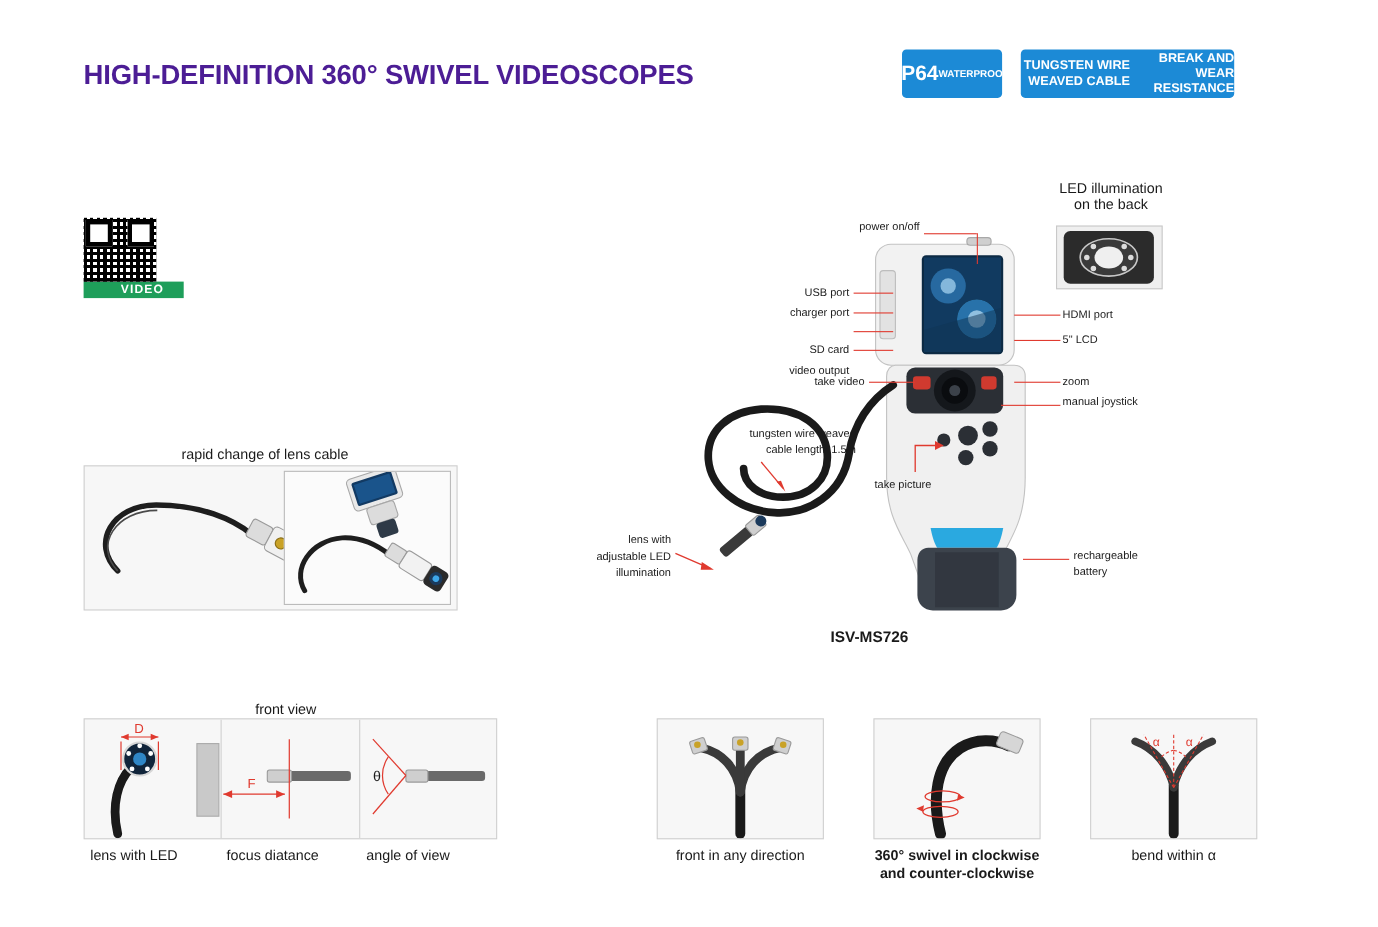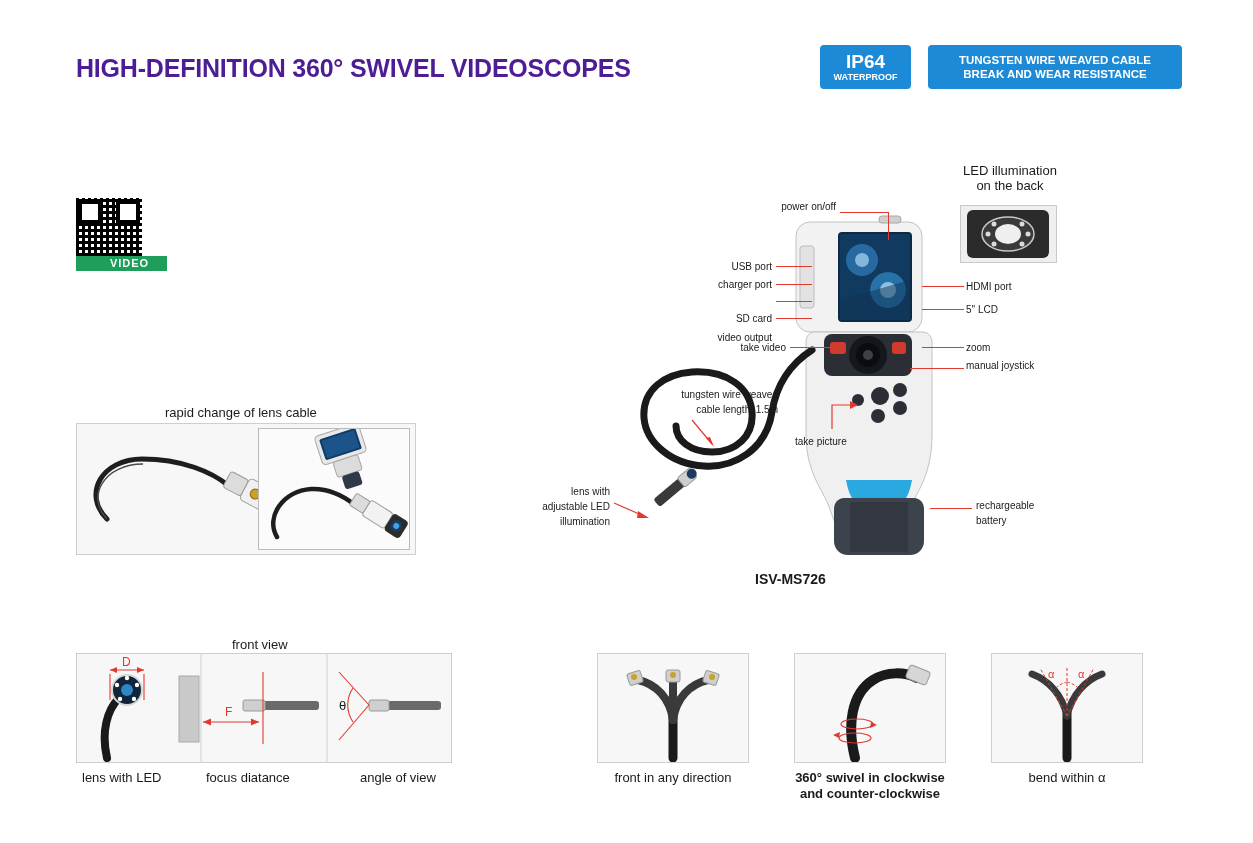--- a/index.html
+++ b/index.html
@@ -30,37 +30,37 @@
   #badge-ip64 {
     left: 820px;
     top: 45px;
     width: 91px;
     height: 44px;
     background: #1c8ad6;
     border-radius: 4px;
     color: #fff;
     text-align: center;
     display: flex;
-    flex-direction: column;
+    flex-direction: row;
     justify-content: center;
     align-items: center;
   }
   #badge-ip64 .b1 { font-size: 19px; font-weight: bold; line-height: 19px; }
   #badge-ip64 .b2 { font-size: 9px; font-weight: bold; line-height: 12px; }
   #badge-cable {
     left: 928px;
     top: 45px;
-    width: 254px;
+    width: 194px;
     height: 44px;
     background: #1c8ad6;
     border-radius: 4px;
     color: #fff;
-    text-align: left;
+    text-align: right;
     display: flex;
-    flex-direction: column;
+    flex-direction: row;
     justify-content: center;
     align-items: center;
     font-size: 11.5px;
     font-weight: bold;
     line-height: 14px;
   }
 
   
   #qr-block { left: 76px; top: 198px; width: 66px; }
   #qr-code {
@@ -378,21 +378,21 @@
     <g stroke="#e03a2f" stroke-width="1.1" fill="none">
       <path d="M292 51 L262 18"></path>
       <path d="M292 51 L262 86"></path>
       <path d="M276 34 A30 30 0 0 0 276 68"></path>
     </g>
     <text x="262" y="56" font-family="Liberation Sans, sans-serif" font-size="13" fill="#1a1a1a">θ</text>
   </svg>
 </div>
 <div class="abs fv-cap" style="left:82px;">lens with LED</div>
 <div class="abs fv-cap" style="left:206px;">focus diatance</div>
-<div class="abs fv-cap" style="left:360px;">angle of view</div>
+<div class="abs fv-cap" style="left:333px;">angle of view</div>
 
 <div class="abs photo-frame bp-frame" style="left:597px;">
   <svg width="150" height="108" viewBox="0 0 150 108">
     <path d="M75 104 L75 62" stroke="#1a1a1a" stroke-width="9" stroke-linecap="round"></path>
     <path d="M75 66 C72 44 58 30 40 26" stroke="#3a3a3a" stroke-width="8" fill="none" stroke-linecap="round"></path>
     <path d="M75 66 C78 44 92 30 110 26" stroke="#3a3a3a" stroke-width="8" fill="none" stroke-linecap="round"></path>
     <path d="M75 66 L75 28" stroke="#3a3a3a" stroke-width="8" stroke-linecap="round"></path>
     <g fill="#cfcfcf" stroke="#9a9a9a">
       <rect x="30" y="18" width="14" height="12" rx="2" transform="rotate(-18 37 24)"></rect>
       <rect x="68" y="16" width="14" height="12" rx="2"></rect>

